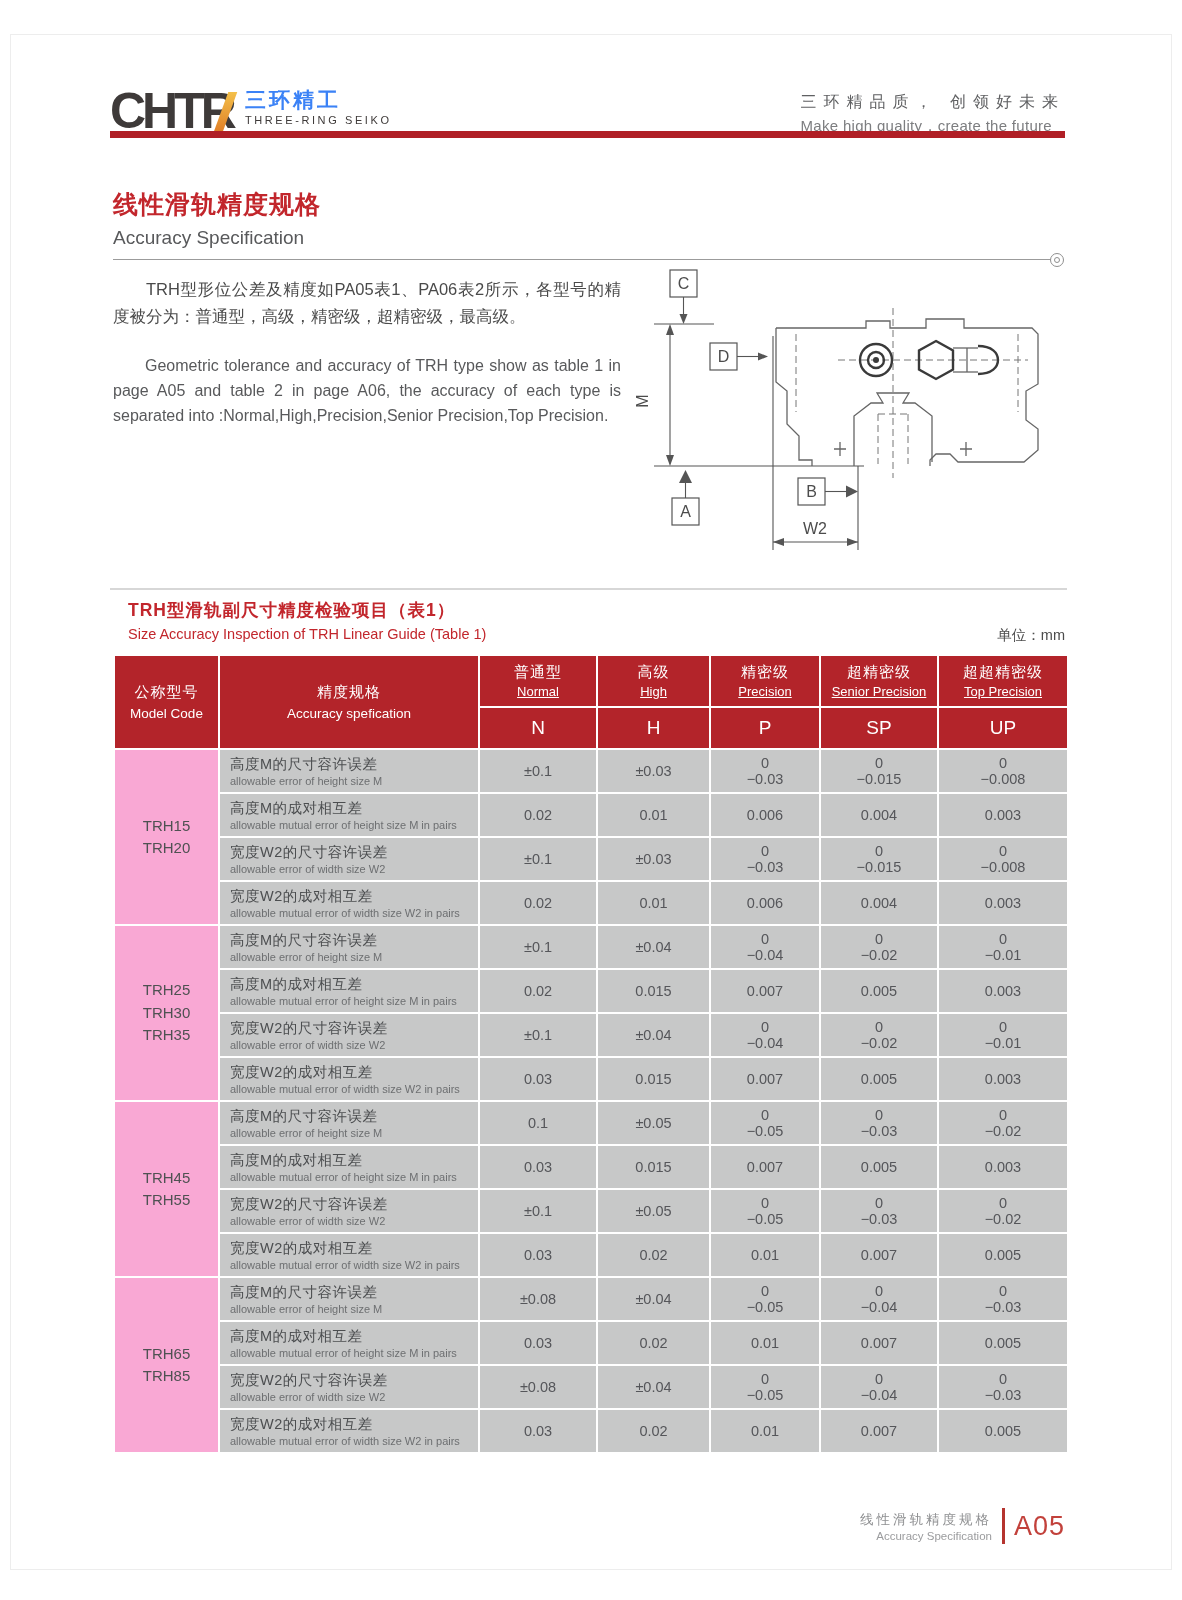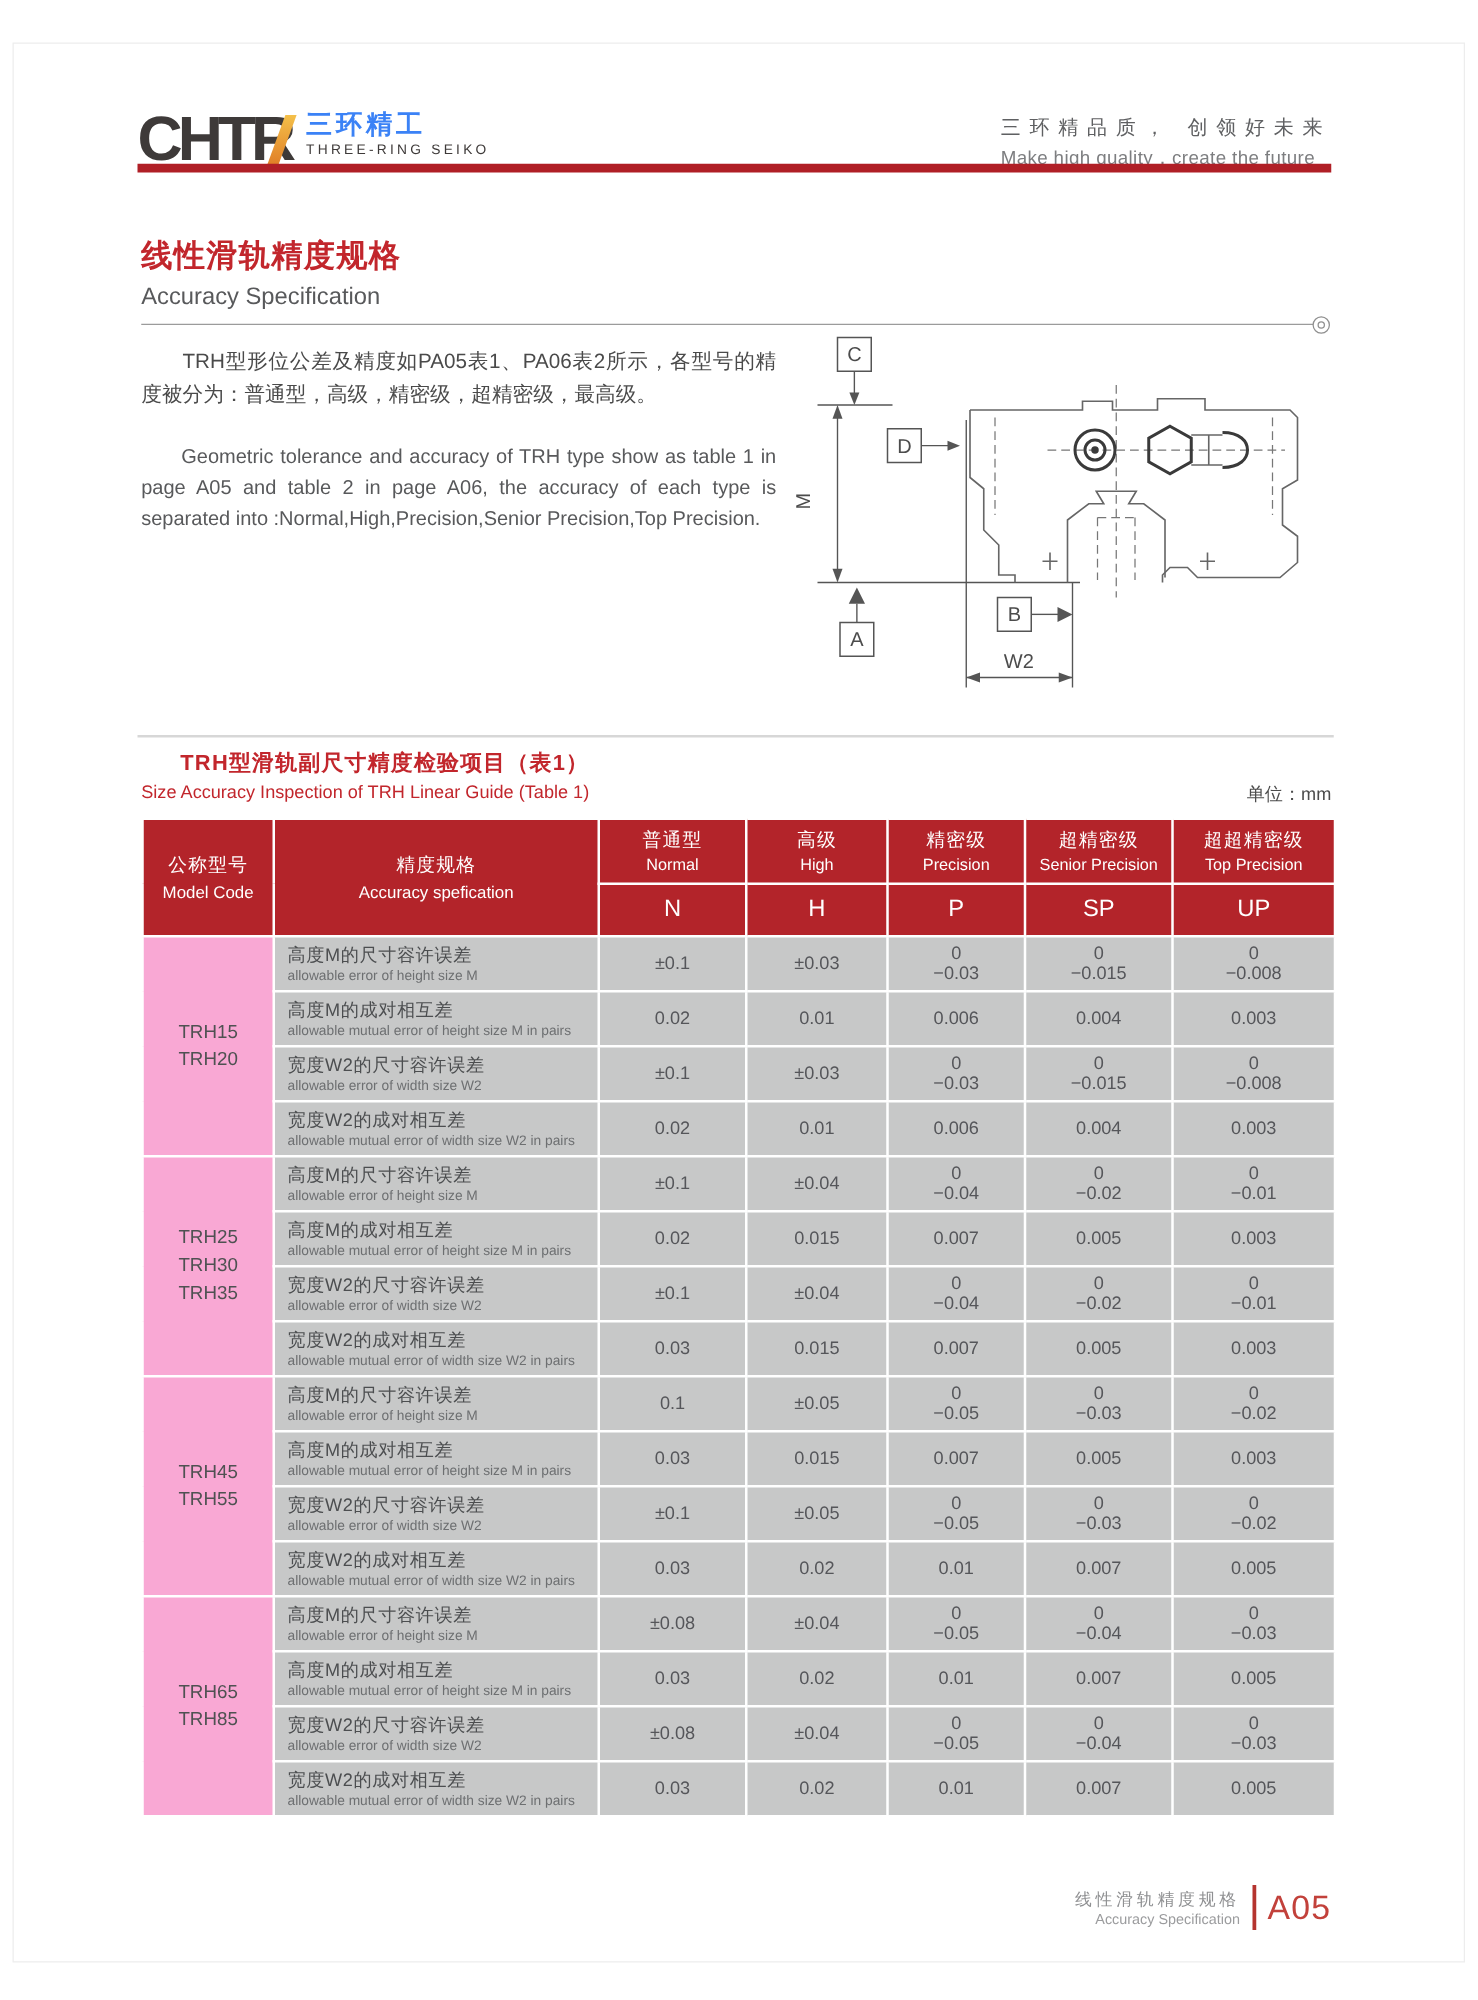--- a/index.html
+++ b/index.html
@@ -43,30 +43,30 @@
   .dwg{stroke:#666;stroke-width:1.3;fill:none;}
   .dwg-bold{stroke:#3a3a3a;stroke-width:2.4;fill:none;}
   .dash{stroke:#777;stroke-width:1;fill:none;stroke-dasharray:7 4;}
   .dim{stroke:#555;stroke-width:1.1;fill:none;}
   .arr{fill:#555;stroke:none;}
   .lblbox{stroke:#555;stroke-width:1.2;fill:#fff;}
   .lbltxt{fill:#4c4c4c;font-size:16px;font-family:"Liberation Sans",sans-serif;}
 
   
   .sec-divider{position:absolute;left:110px;right:115px;top:588px;height:2px;background:#d7d7d7;}
-  .tbl-title{position:absolute;left:113px;top:598px;text-align:right;}
+  .tbl-title{position:absolute;left:128px;top:598px;}
   .tbl-title-cn{font-size:17.5px;font-weight:700;color:#c2262c;letter-spacing:1px;}
   .tbl-title-en{font-size:14.5px;color:#c2262c;margin-top:4px;}
   .unit{position:absolute;right:117px;top:626px;font-size:14.5px;color:#4c4c4c;}
 
   table.spec{position:absolute;left:113px;top:654px;width:954px;border-collapse:collapse;table-layout:fixed;}
   table.spec th,table.spec td{border:2px solid #ffffff;}
   thead th{background:#b3242a;color:#ffffff;font-weight:400;padding:0;}
   .th-two .cn{display:block;font-size:15px;letter-spacing:1px;}
-  .th-two .en{display:block;font-size:13px;margin-top:2px;}
+  .th-two .en{display:block;font-size:13px;margin-top:2px;text-decoration:underline;}
   .th-rowspan .cn{display:block;font-size:15px;letter-spacing:1px;}
   .th-rowspan .en{display:block;font-size:13.5px;margin-top:4px;}
   tr.grade-names th{height:50px;vertical-align:middle;}
   tr.grade-codes th{height:40px;font-size:19px;vertical-align:middle;}
   .model-cell{background:#f9a8d4;color:#4f5152;font-size:15px;text-align:center;vertical-align:middle;line-height:1.5;}
   .spec-cell{background:#c7c8c8;padding:4px 10px;vertical-align:middle;}
   .spec-cn{font-size:14.5px;color:#4c4e50;letter-spacing:.5px;}
   .spec-en{font-size:11px;color:#6d6f71;margin-top:1px;}
   .val-cell{background:#c7c8c8;text-align:center;vertical-align:middle;font-size:14.5px;color:#55565a;height:40px;}
   .tol-line{line-height:1.12;}

